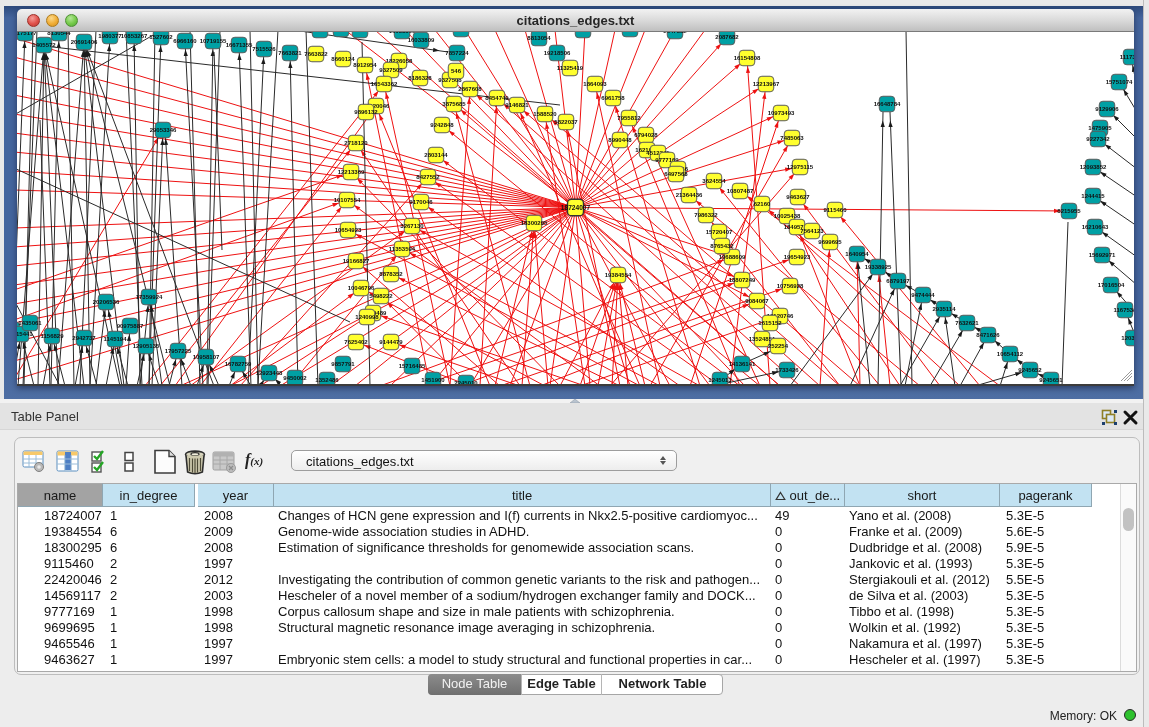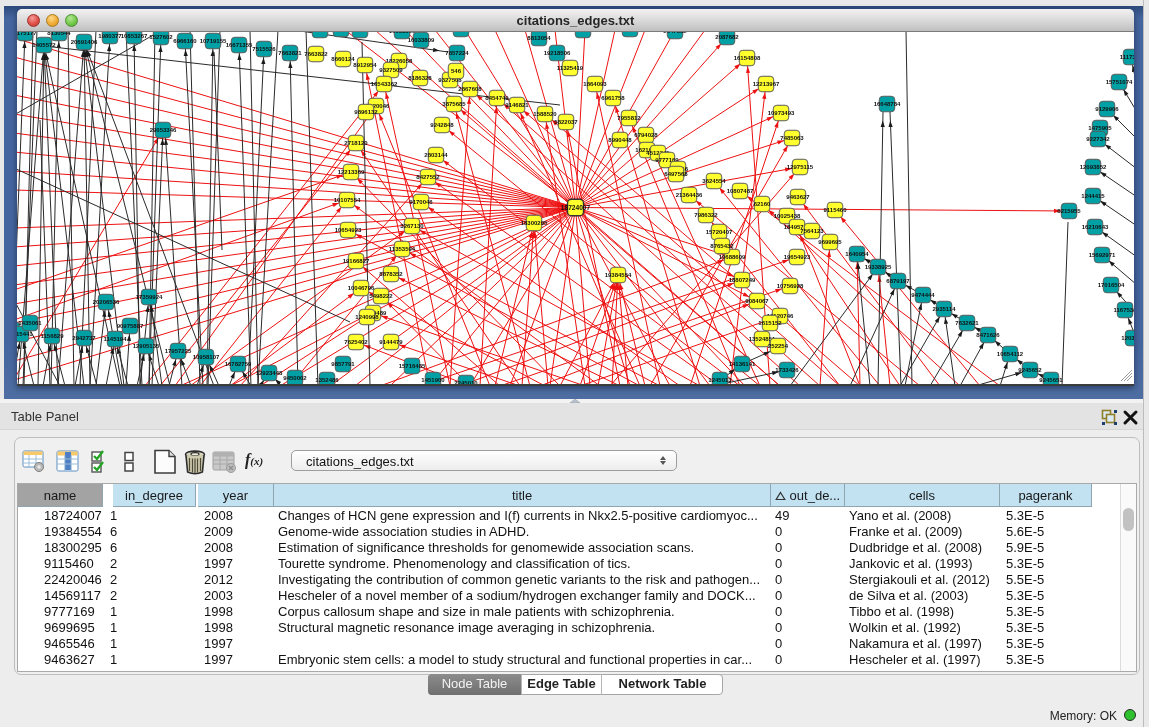--- a/index.html
+++ b/index.html
@@ -857,27 +857,27 @@
 <div class="ic" style="left:245px;top:451px;font-family:'Liberation Serif',serif;font-style:italic;font-weight:bold;font-size:16px;color:#222;">f<span style="font-size:11px;">(x)</span></div>
 <div id="combo">
       <span>citations_edges.txt</span>
       <div class="cba" id="cbup"></div>
       <div class="cba" id="cbdn"></div>
     </div>
 
 <div id="tablewrap"></div>
 <div style="position:absolute;left:18px;top:484px;width:1102px;height:187px;background:#fff;"></div>
 <div class="hcell" style="left:18px;width:85px;background:#a3a3a3;">name</div>
-<div class="hcell" style="left:113px;width:83px;">in_degree</div>
+<div class="hcell" style="left:103px;width:92px;">in_degree</div>
 <div class="hcell" style="left:198px;width:76px;">year</div>
 <div class="hcell" style="left:274px;width:497px;">title</div>
 <div class="hcell" style="left:771px;width:74px;text-align:left;"><svg width="11" height="10" style="vertical-align:-1px;margin-left:4px;">
         <path d="M5.5 1.5 L9.8 8.5 L1.2 8.5 Z" fill="none" stroke="#333" stroke-width="1.2"></path>
       </svg> out_de...</div>
-<div class="hcell" style="left:845px;width:155px;">cells</div>
+<div class="hcell" style="left:845px;width:155px;">short</div>
 <div class="hcell" style="left:1000px;width:92px;">pagerank</div>
 <div class="trow" style="top:508px;">
       <span style="left:44px;">18724007</span>
       <span style="left:110px;">1</span>
       <span style="left:204px;">2008</span>
       <span style="left:278px;">Changes of HCN gene expression and I(f) currents in Nkx2.5-positive cardiomyoc...</span>
       <span style="left:775px;">49</span>
       <span style="left:849px;">Yano et al. (2008)</span>
       <span style="left:1006px;">5.3E-5</span>
     </div>
@@ -896,21 +896,20 @@
       <span style="left:204px;">2008</span>
       <span style="left:278px;">Estimation of significance thresholds for genomewide association scans.</span>
       <span style="left:775px;">0</span>
       <span style="left:849px;">Dudbridge et al. (2008)</span>
       <span style="left:1006px;">5.9E-5</span>
     </div>
 <div class="trow" style="top:556px;">
       <span style="left:44px;">9115460</span>
       <span style="left:110px;">2</span>
       <span style="left:204px;">1997</span>
-      <span style="left:278px;">Tourette syndrome. Phenomenology and classification of tics.</span>
       <span style="left:775px;">0</span>
       <span style="left:849px;">Jankovic et al. (1993)</span>
       <span style="left:1006px;">5.3E-5</span>
     </div>
 <div class="trow" style="top:572px;">
       <span style="left:44px;">22420046</span>
       <span style="left:110px;">2</span>
       <span style="left:204px;">2012</span>
       <span style="left:278px;">Investigating the contribution of common genetic variants to the risk and pathogen...</span>
       <span style="left:775px;">0</span>

